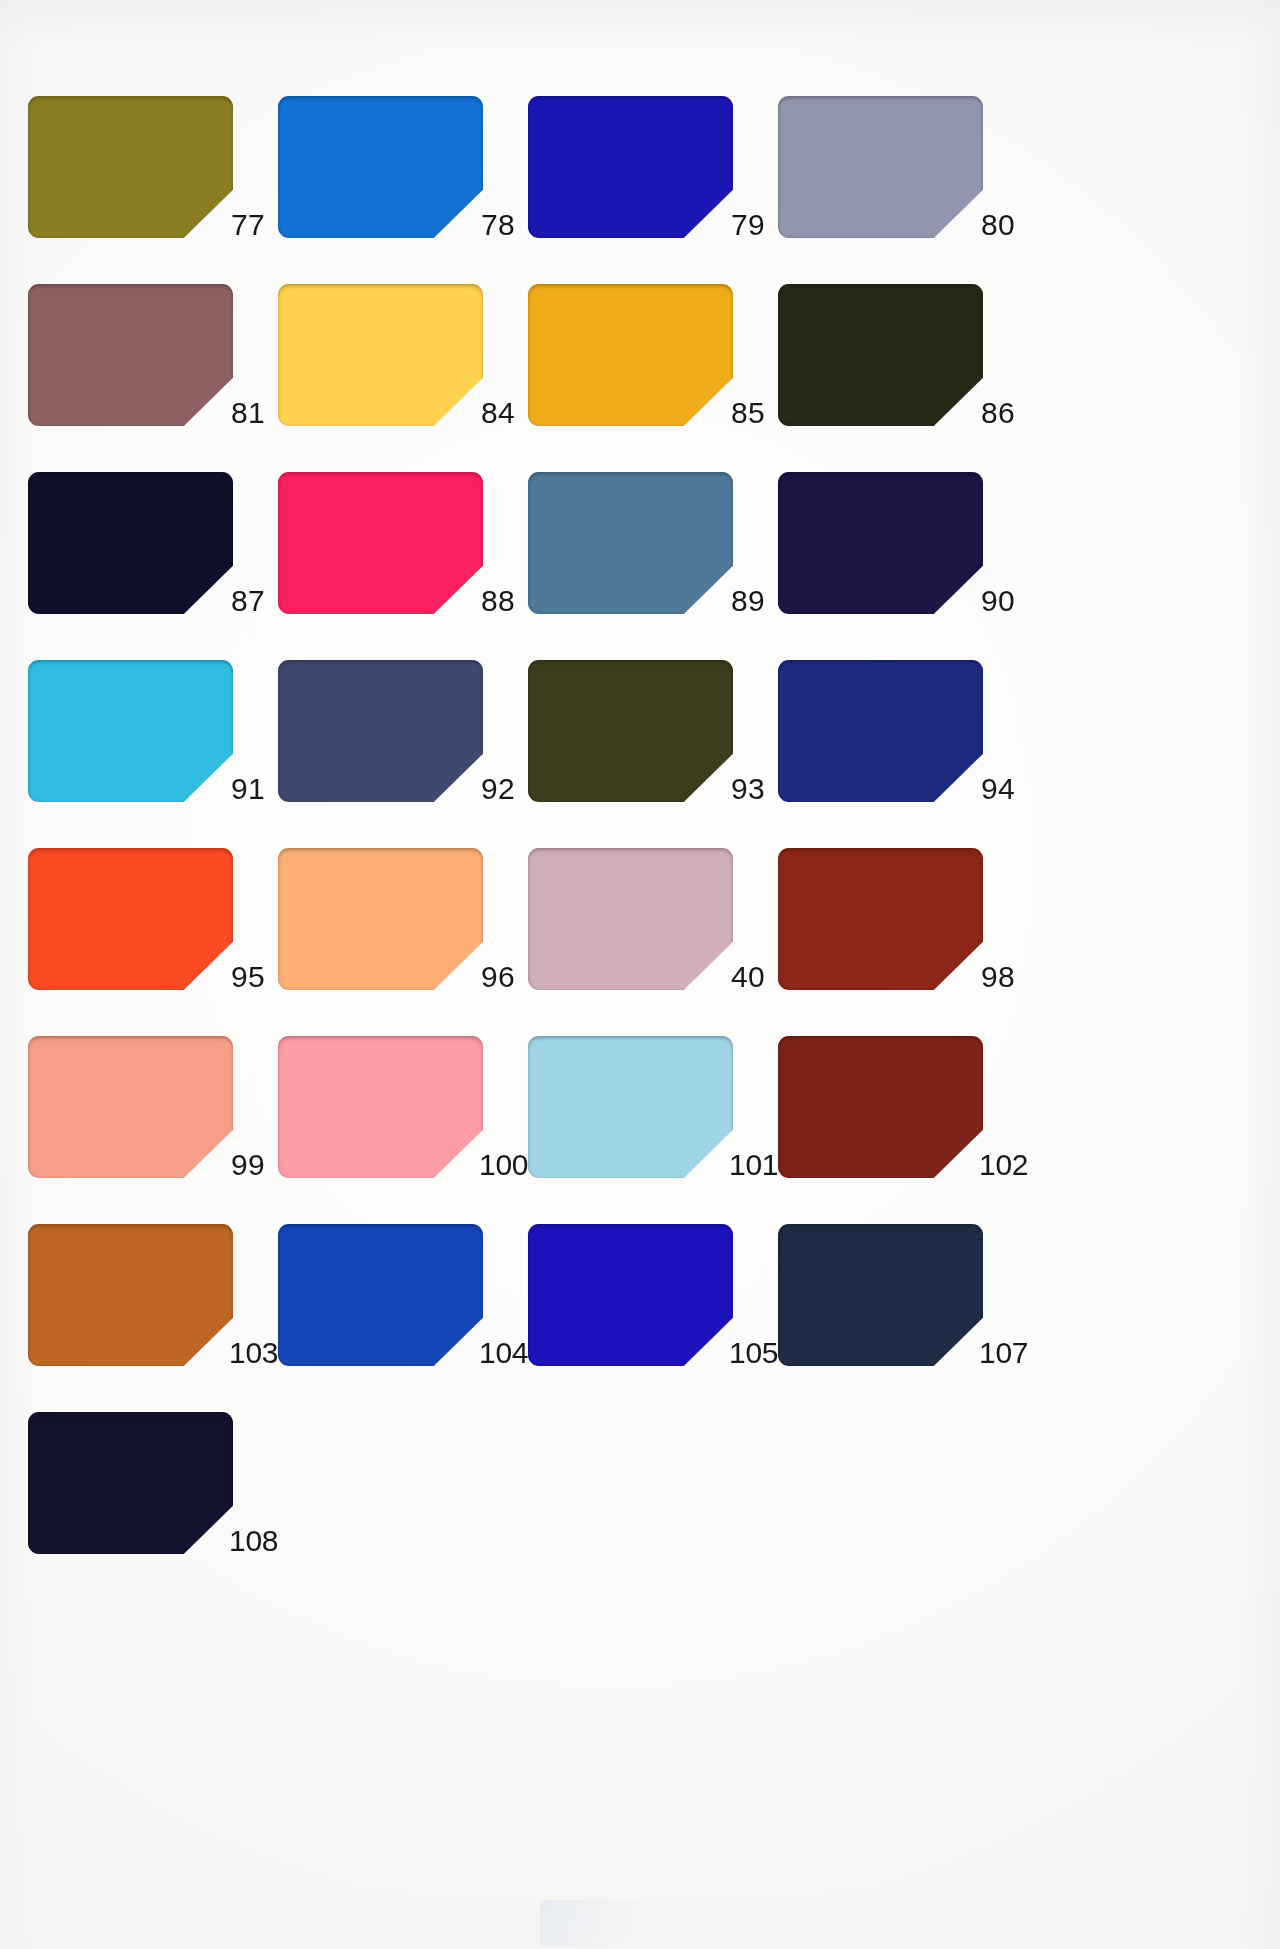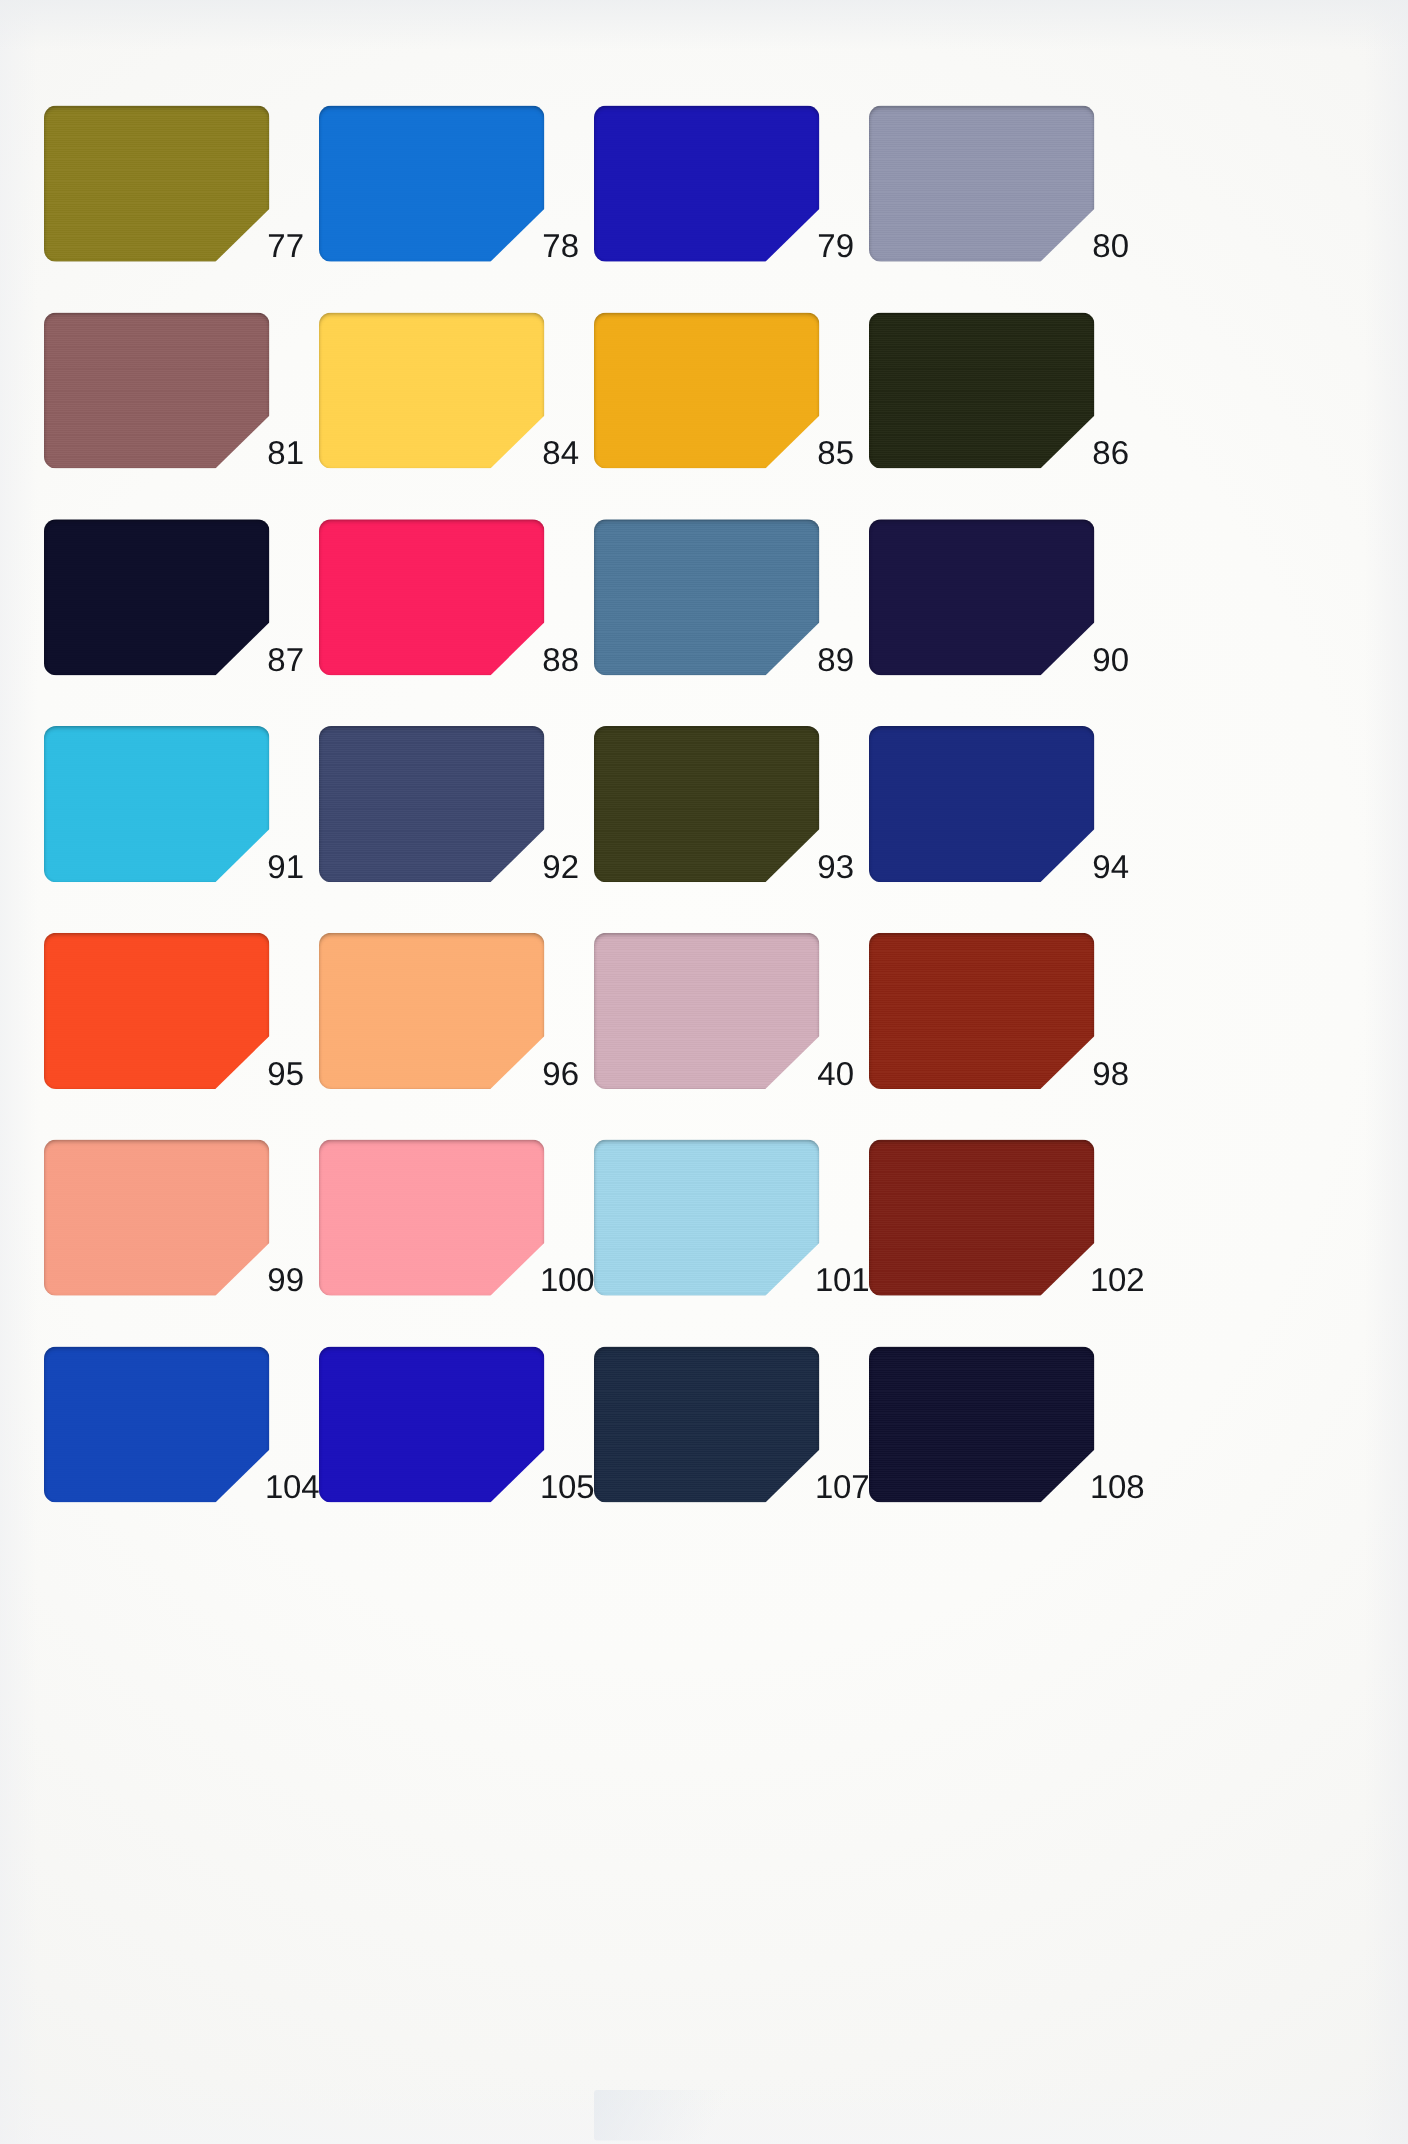--- a/index.html
+++ b/index.html
@@ -43,21 +43,21 @@
     width: 150px;
     height: 46px;
     background: linear-gradient(115deg, rgba(222,228,236,0.55), rgba(255,255,255,0) 72%);
     border-radius: 3px;
     pointer-events: none;
   }
 
   
   #swatch-grid {
     position: absolute;
-    left: 40px;
+    left: 28px;
     top: 96px;
     width: 1000px;
     display: grid;
     grid-template-columns: repeat(4, 205px);
     column-gap: 45px;
     row-gap: 46px;
   }
 
   .swatch-cell {
     position: relative;
@@ -217,20 +217,24 @@
       </div>
       <div class="swatch-cell">
         <div class="chip" style="background-color: rgb(160, 214, 234);"></div>
         <div class="chip-number wide">101</div>
       </div>
       <div class="swatch-cell">
         <div class="chip" style="background-color: rgb(125, 32, 22);"></div>
         <div class="chip-number wide">102</div>
       </div>
       <div class="swatch-cell">
+        <div class="chip" style="background-color: rgb(192, 101, 34);"></div>
+        <div class="chip-number wide">103</div>
+      </div>
+      <div class="swatch-cell">
         <div class="chip smooth" style="background-color: rgb(20, 70, 185);"></div>
         <div class="chip-number wide">104</div>
       </div>
       <div class="swatch-cell">
         <div class="chip smooth" style="background-color: rgb(28, 17, 188);"></div>
         <div class="chip-number wide">105</div>
       </div>
       <div class="swatch-cell">
         <div class="chip" style="background-color: rgb(27, 42, 67);"></div>
         <div class="chip-number wide">107</div>

